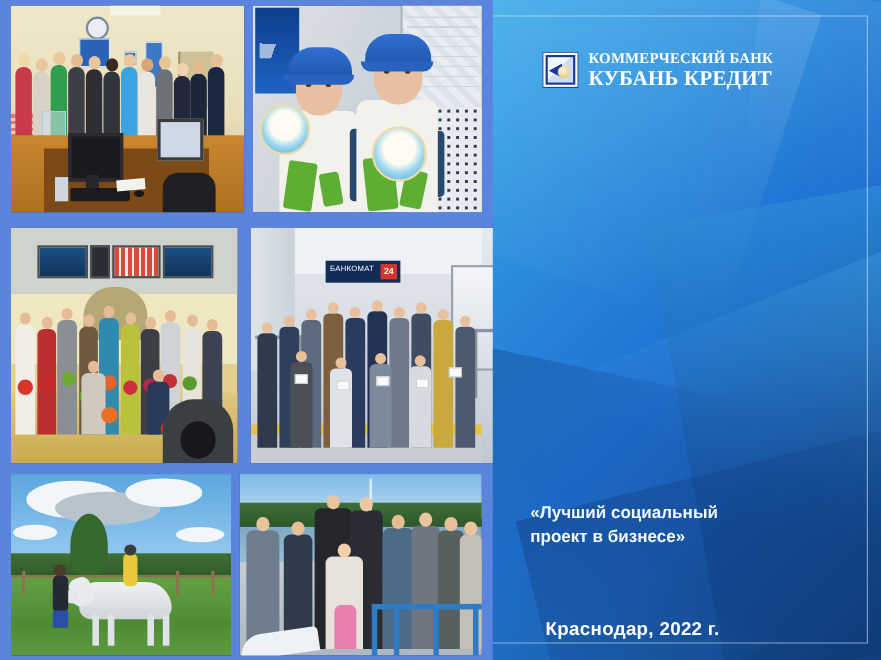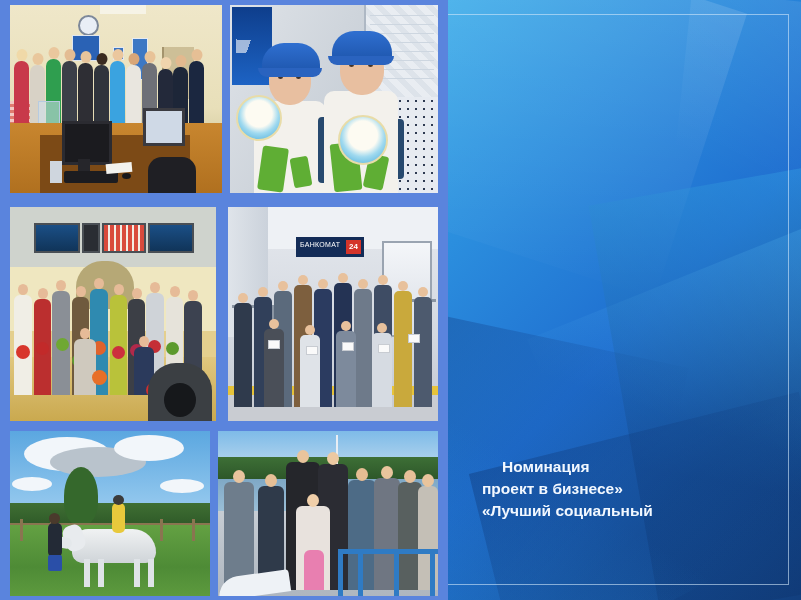--- a/index.html
+++ b/index.html
@@ -75,21 +75,21 @@
   .p3 .scr.d{left:138px;width:42px;background:linear-gradient(#1b4f86,#103459);}
   .p3 .arch{position:absolute;left:66px;top:54px;width:58px;height:48px;border-radius:26px 26px 0 0;background:#b6a876;}
   .p3 .lane{position:absolute;left:0;bottom:0;width:206px;height:64px;background:linear-gradient(#e0c77f,#caa94f);}
   .p3 .mach{position:absolute;right:4px;bottom:0;width:64px;height:58px;border-radius:28px 28px 0 0;background:#3b3f43;}
   .p3 .machin{position:absolute;right:20px;bottom:4px;width:32px;height:34px;border-radius:50%;background:#16181b;}
   .p3 .per{position:absolute;bottom:26px;border-radius:6px 6px 0 0;}
   .p3 .hd{position:absolute;top:-11px;left:50%;transform:translateX(-50%);width:10px;height:11px;border-radius:50%;background:#e6bb98;}
   .p3 .ball{position:absolute;border-radius:50%;}
 
   
-  .p4{left:228px;top:207px;width:210px;height:214px;}
+  .p4{left:228px;top:207px;width:210px;height:214px;padding-left:28px;}
   .p4 .bg{position:absolute;inset:0;background:linear-gradient(#e6e9ee,#d3d8e0 60%,#c2c8d2);}
   .p4 .ceiling{position:absolute;left:0;top:0;width:210px;height:42px;background:#eef1f5;}
   .p4 .pillar{position:absolute;left:0;top:0;width:40px;height:130px;background:linear-gradient(90deg,#dfe4ea,#cbd2db);}
   .p4 .sign{position:absolute;left:68px;top:30px;width:68px;height:20px;background:#132c57;}
   .p4 .sign i{position:absolute;left:4px;top:4px;color:#fff;font-size:7px;font-style:normal;letter-spacing:.3px;}
   .p4 .sign b{position:absolute;right:3px;top:3px;width:15px;height:14px;background:#d4342a;color:#fff;font-size:8px;text-align:center;line-height:14px;}
   .p4 .door{position:absolute;right:6px;top:34px;width:46px;height:92px;background:linear-gradient(#f4f6f9,#d9dee6);border:2px solid #9aa4b1;}
   .p4 .rail{position:absolute;left:4px;top:98px;width:40px;height:64px;border-top:3px solid #8a95a3;border-right:3px solid #8a95a3;}
   .p4 .rail2{position:absolute;right:2px;top:92px;width:30px;height:60px;border-top:3px solid #8a95a3;border-left:3px solid #8a95a3;}
   .p4 .yellow{position:absolute;left:0;bottom:26px;width:210px;height:9px;background:#e6c33a;}
@@ -498,24 +498,33 @@
     <div class="sh sh1"></div>
     <div class="sh sh6"></div>
     <div class="sh sh2"></div>
     <div class="sh sh3"></div>
     <div class="sh sh4"></div>
     <div class="sh sh5"></div>
     <div class="sh sh7"></div>
 
     <div class="frame"></div>
 
+    <div class="plogo">
+      <div class="mark">
+        <div class="markin"></div>
+      </div>
+      <div class="ltxt">
+        <div class="l1">КОММЕРЧЕСКИЙ БАНК</div>
+        <div class="l2">КУБАНЬ КРЕДИТ</div>
+      </div>
+    </div>
 
 
 
     <div class="nomination">
-      <div class="n1">Номинация</div>
+      <div>«Лучший социальный</div>
       <div>проект в бизнесе»</div>
-      <div>«Лучший социальный</div>
-    </div>
-
+    </div>
+
+    <div class="city">Краснодар, 2022 г.</div>
   </div>
 
 </div>
 
 </body></html>

